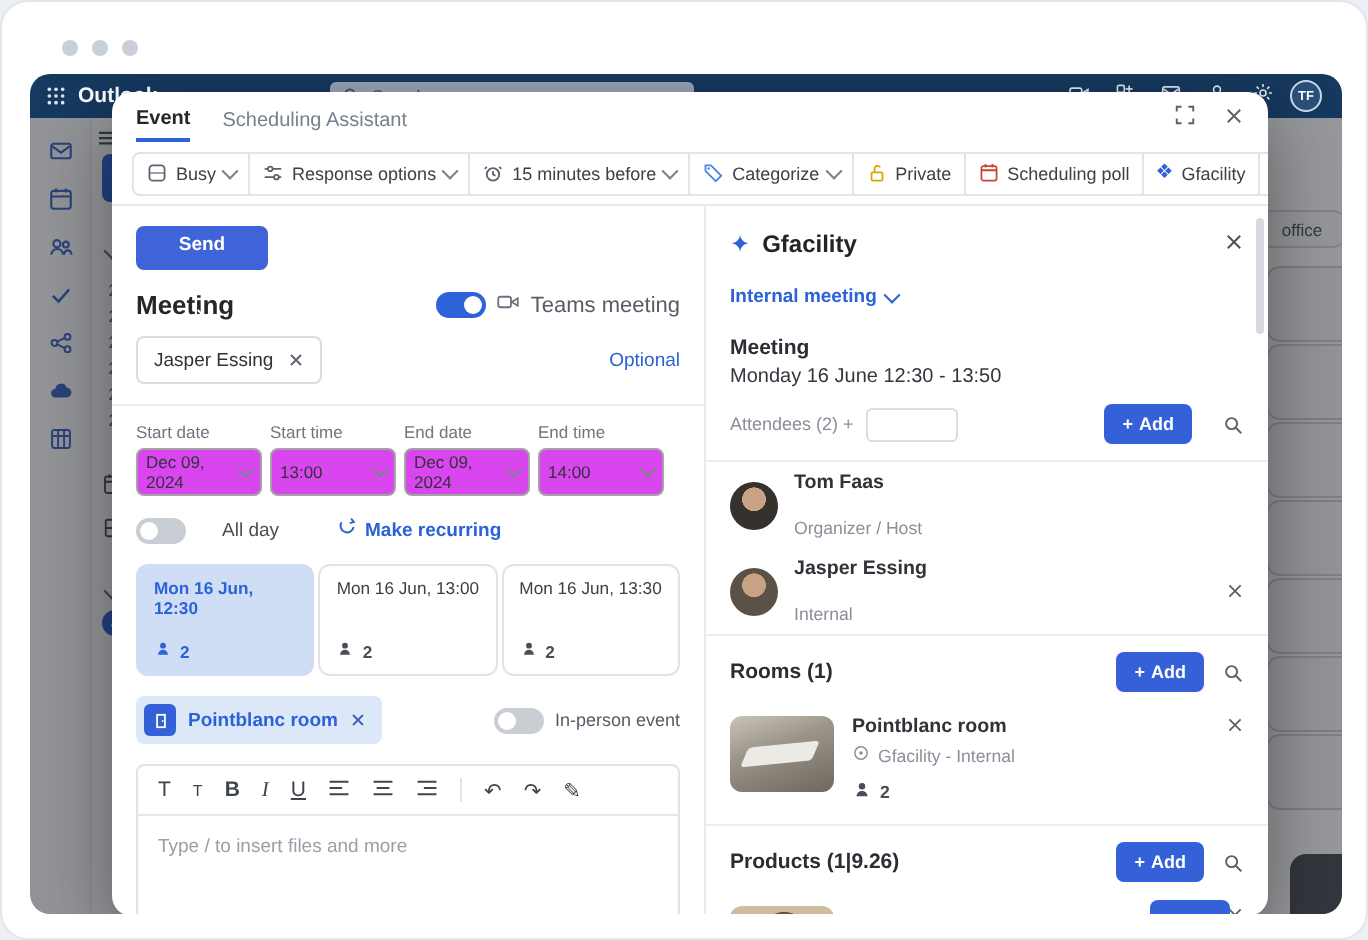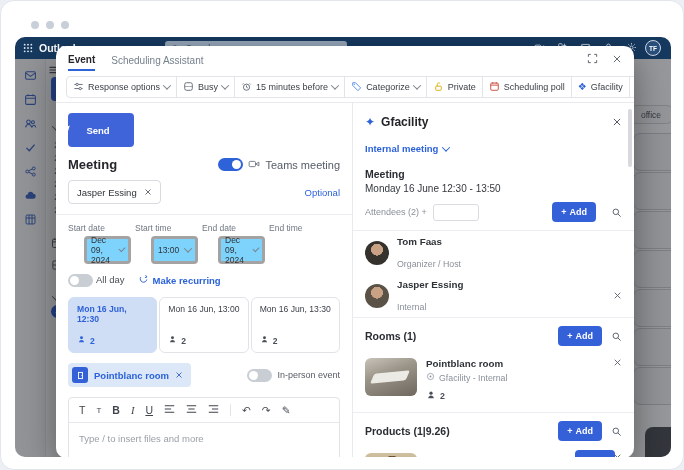--- a/index.html
+++ b/index.html
@@ -43,33 +43,33 @@
   .panel{flex:1;min-width:0;position:relative;}
   
   .cv{display:inline-block;width:5px;height:5px;border-right:1.3px solid currentColor;border-bottom:1.3px solid currentColor;transform:rotate(45deg) translate(-1px,-1px);}
   .tg{width:25px;height:13px;border-radius:7px;position:relative;display:inline-block;flex:none;}
   .tg::after{content:"";position:absolute;width:9px;height:9px;border-radius:50%;background:#fff;top:2px;left:2px;}
   .tg.on{background:#2e62d9;}.tg.on::after{left:14px;}
   .tg.off{background:#c9cdd4;}
   .hr{height:1px;background:#ecedf0;}
   .xicon{display:inline-flex;color:#5a616b;}
   
-  .send-btn{margin:10px 12px 0 12px;height:34px;width:66px;background:#3f63d9;color:#fff;border-radius:4px;display:flex;align-items:center;justify-content:center;gap:15px;font-size:9.5px;font-weight:bold;}
+  .send-btn{margin:10px 12px 0 12px;height:22px;width:66px;background:#3f63d9;color:#fff;border-radius:4px;display:flex;align-items:center;justify-content:center;gap:15px;font-size:9.5px;font-weight:bold;flex-direction:column;}
   .send-sep{width:1px;height:12px;background:rgba(255,255,255,.5);}
   .title-row{display:flex;align-items:center;margin:10px 12px 8px 12px;}
   .title{font-size:13px;font-weight:bold;color:#24262b;}
   .teams{margin-left:auto;display:flex;align-items:center;gap:5px;font-size:11px;color:#565c66;}
   .att-row{display:flex;align-items:center;margin:4px 12px 10px 12px;}
   .chip{height:22px;border:1px solid #d8dbe0;border-radius:4px;display:flex;align-items:center;gap:7px;padding:0 8px;font-size:9.5px;color:#2f3338;background:#fff;}
   .optional{margin-left:auto;font-size:9.5px;color:#2b62d9;}
   .fields{display:flex;gap:4px;margin:8px 12px 0 12px;}
   .field{width:63px;flex:none;}
   .field .lab{font-size:8.5px;color:#6f7680;margin-bottom:3px;}
-  .select{height:22px;border:3px solid #a3a3a3;border-radius:4px;display:flex;align-items:center;font-size:8.5px;color:#2f3338;padding:0 4px;justify-content:space-between;background:#7dd3fc;margin-left:16px;}
-  .allday{display:flex;align-items:flex-start;gap:3px;margin:10px 12px 0 12px;font-size:9.5px;color:#4a4f57;}
+  .select{height:22px;border:1px solid #a3a3a3;border-radius:4px;display:flex;align-items:center;font-size:8.5px;color:#2f3338;padding:0 4px;justify-content:space-between;background:#d946ef;}
+  .allday{display:flex;align-items:center;gap:18px;margin:10px 12px 0 12px;font-size:9.5px;color:#4a4f57;}
   .recur{display:flex;align-items:center;gap:4px;color:#2b62d9;margin-left:10px;font-weight:bold;font-size:9.5px;}
   .sugs{display:flex;gap:2px;margin:10px 12px 0 12px;}
   .sug{width:86px;height:42px;border:1px solid #e1e3e7;border-radius:6px;padding:6px 8px;display:flex;flex-direction:column;justify-content:space-between;font-size:8.6px;color:#3a3f46;background:#fff;box-sizing:content-box;}
   .sug .cnt{display:flex;align-items:center;gap:4px;color:#4a4f57;font-weight:bold;}
   .sug.sel{background:#cfdef5;border-color:#cfdef5;color:#2e62d9;font-weight:bold;}
   .sug.sel .cnt{color:#2e62d9;}
   .room-row{display:flex;align-items:center;margin:10px 12px 0 12px;}
   .room-chip{height:24px;background:#dce7f8;border-radius:4px;display:flex;align-items:center;gap:6px;padding:0 8px 0 4px;font-size:9.5px;font-weight:bold;color:#2b62d9;}
   .room-chip .sq{width:16px;height:16px;border-radius:3px;background:#3561d8;display:flex;align-items:center;justify-content:center;color:#fff;}
   .inperson{margin-left:auto;display:flex;align-items:center;gap:5px;font-size:9px;color:#565c66;}
@@ -270,33 +270,33 @@
                 </svg></span>
             <span><svg width="10" height="10" viewBox="0 0 16 16" fill="none" stroke="currentColor" stroke-width="1.5">
                   <path d="M3 3l10 10M13 3L3 13"></path>
                 </svg></span>
           </span>
         </div>
 
         <div class="toolbar">
           <div class="tbtn">
             <span><svg width="11" height="11" viewBox="0 0 16 16" fill="none" stroke="#5a6270" stroke-width="1.3">
+                  <rect x="2.5" y="2.5" width="11" height="11" rx="2.5"></rect>
+                  <path d="M2.5 8h11" opacity=".6"></path>
+                </svg></span>
+            <span>Busy</span>
+              <span class="cv" style="color:#7a828c;"></span>
+          </div>
+          <div class="tbtn">
+            <span><svg width="11" height="11" viewBox="0 0 16 16" fill="none" stroke="#5a6270" stroke-width="1.3">
                   <path d="M2 5h12M2 11h12"></path>
                   <circle cx="6" cy="5" r="1.7" fill="#fff"></circle>
                   <circle cx="10.5" cy="11" r="1.7" fill="#fff"></circle>
                 </svg></span>
             <span>Response options</span>
-              <span class="cv" style="color:#7a828c;"></span>
-          </div>
-          <div class="tbtn">
-            <span><svg width="11" height="11" viewBox="0 0 16 16" fill="none" stroke="#5a6270" stroke-width="1.3">
-                  <rect x="2.5" y="2.5" width="11" height="11" rx="2.5"></rect>
-                  <path d="M2.5 8h11" opacity=".6"></path>
-                </svg></span>
-            <span>Busy</span>
               <span class="cv" style="color:#7a828c;"></span>
           </div>
           <div class="tbtn">
             <span><svg width="11" height="11" viewBox="0 0 16 16" fill="none" stroke="#5a6270" stroke-width="1.3">
                   <circle cx="8" cy="9" r="4.5"></circle>
                   <path d="M8 6.5V9l1.8 1M3.5 3.5L2 5M12.5 3.5L14 5"></path>
                 </svg></span>
             <span>15 minutes before</span>
               <span class="cv" style="color:#7a828c;"></span>
           </div>
@@ -386,20 +386,24 @@
               </div>
               <div class="field">
                 <div class="lab">End date</div>
                 <div class="select">
                     <span>Dec 09, 2024</span>
                     <span class="cv" style="color:#7a828c;"></span>
                   </div>
               </div>
               <div class="field">
                 <div class="lab">End time</div>
+                <div class="select">
+                    <span>14:00</span>
+                    <span class="cv" style="color:#7a828c;"></span>
+                  </div>
               </div>
             </div>
 
             <div class="allday">
               <span class="tg off"></span>
               <span>All day</span>
               <span class="recur">
                 <span><svg width="11" height="11" viewBox="0 0 16 16" fill="none" stroke="#2b62d9" stroke-width="1.4">
                       <path d="M12.8 8A4.8 4.8 0 114 4.6M11 1.8l2 2.6-3 .8"></path>
                     </svg></span>

